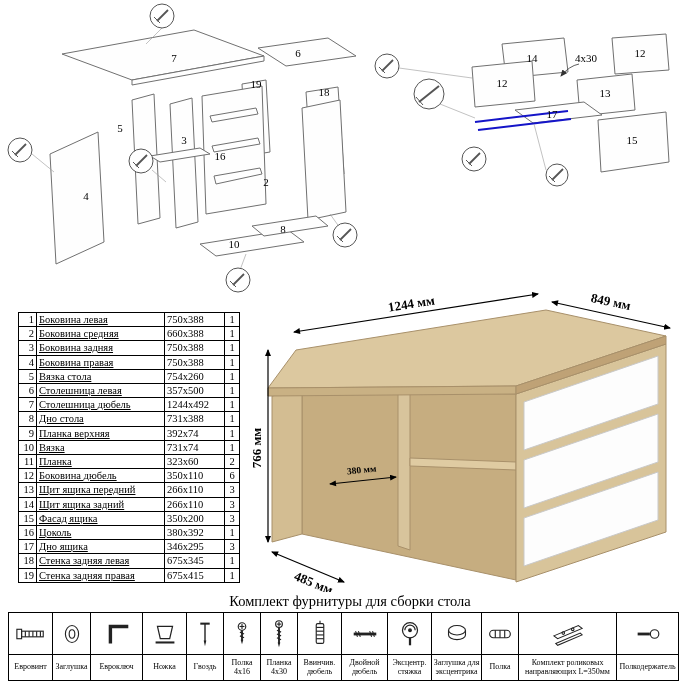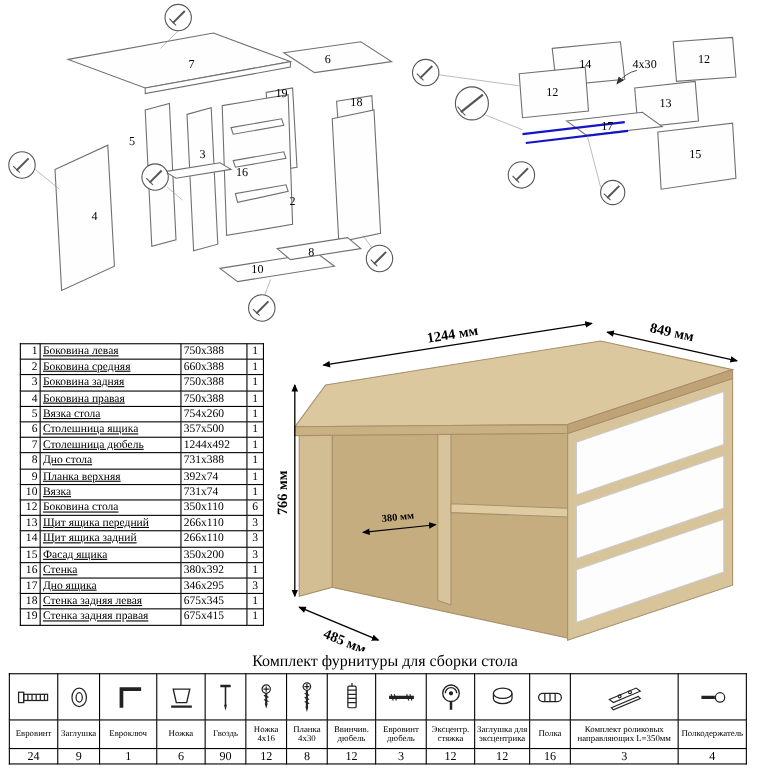--- a/index.html
+++ b/index.html
@@ -187,21 +187,21 @@
           <td class="c-qty">1</td>
         </tr>
         <tr>
           <td class="c-num">5</td>
           <td class="c-name">Вязка стола</td>
           <td class="c-size">754x260</td>
           <td class="c-qty">1</td>
         </tr>
         <tr>
           <td class="c-num">6</td>
-          <td class="c-name">Столешница ящика</td>
+          <td class="c-name">Столешница левая</td>
           <td class="c-size">357x500</td>
           <td class="c-qty">1</td>
         </tr>
         <tr>
           <td class="c-num">7</td>
           <td class="c-name">Столешница дюбель</td>
           <td class="c-size">1244x492</td>
           <td class="c-qty">1</td>
         </tr>
         <tr>
@@ -216,22 +216,28 @@
           <td class="c-size">392x74</td>
           <td class="c-qty">1</td>
         </tr>
         <tr>
           <td class="c-num">10</td>
           <td class="c-name">Вязка</td>
           <td class="c-size">731x74</td>
           <td class="c-qty">1</td>
         </tr>
         <tr>
+          <td class="c-num">11</td>
+          <td class="c-name">Планка</td>
+          <td class="c-size">323x60</td>
+          <td class="c-qty">2</td>
+        </tr>
+        <tr>
           <td class="c-num">12</td>
-          <td class="c-name">Боковина стола</td>
+          <td class="c-name">Боковина дюбель</td>
           <td class="c-size">350x110</td>
           <td class="c-qty">6</td>
         </tr>
         <tr>
           <td class="c-num">13</td>
           <td class="c-name">Щит ящика передний</td>
           <td class="c-size">266x110</td>
           <td class="c-qty">3</td>
         </tr>
         <tr>
@@ -241,21 +247,21 @@
           <td class="c-qty">3</td>
         </tr>
         <tr>
           <td class="c-num">15</td>
           <td class="c-name">Фасад ящика</td>
           <td class="c-size">350x200</td>
           <td class="c-qty">3</td>
         </tr>
         <tr>
           <td class="c-num">16</td>
-          <td class="c-name">Стенка</td>
+          <td class="c-name">Цоколь</td>
           <td class="c-size">380x392</td>
           <td class="c-qty">1</td>
         </tr>
         <tr>
           <td class="c-num">17</td>
           <td class="c-name">Дно ящика</td>
           <td class="c-size">346x295</td>
           <td class="c-qty">3</td>
         </tr>
         <tr>
@@ -424,42 +430,26 @@
                 <circle cx="25" cy="17" r="4.5"></circle>
               </g>
             </svg></td>
         </tr>
       <tr class="hw-names" id="hw-names">
           <td>Евровинт</td>
           <td>Заглушка</td>
           <td>Евроключ</td>
           <td>Ножка</td>
           <td>Гвоздь</td>
-          <td>Ножка 4x16</td>
+          <td>Полка 4x16</td>
           <td>Планка 4x30</td>
           <td>Ввинчив. дюбель</td>
-          <td>Евровинт дюбель</td>
+          <td>Двойной дюбель</td>
           <td>Эксцентр. стяжка</td>
           <td>Заглушка для эксцентрика</td>
           <td>Полка</td>
           <td>Комплект роликовых направляющих L=350мм</td>
           <td>Полкодержатель</td>
         </tr>
-      <tr class="hw-qty" id="hw-qty">
-          <td>24</td>
-          <td>9</td>
-          <td>1</td>
-          <td>6</td>
-          <td>90</td>
-          <td>12</td>
-          <td>8</td>
-          <td>12</td>
-          <td>3</td>
-          <td>12</td>
-          <td>12</td>
-          <td>16</td>
-          <td>3</td>
-          <td>4</td>
-        </tr>
     </tbody>
   </table>
 
 </div>
 
 </body></html>

